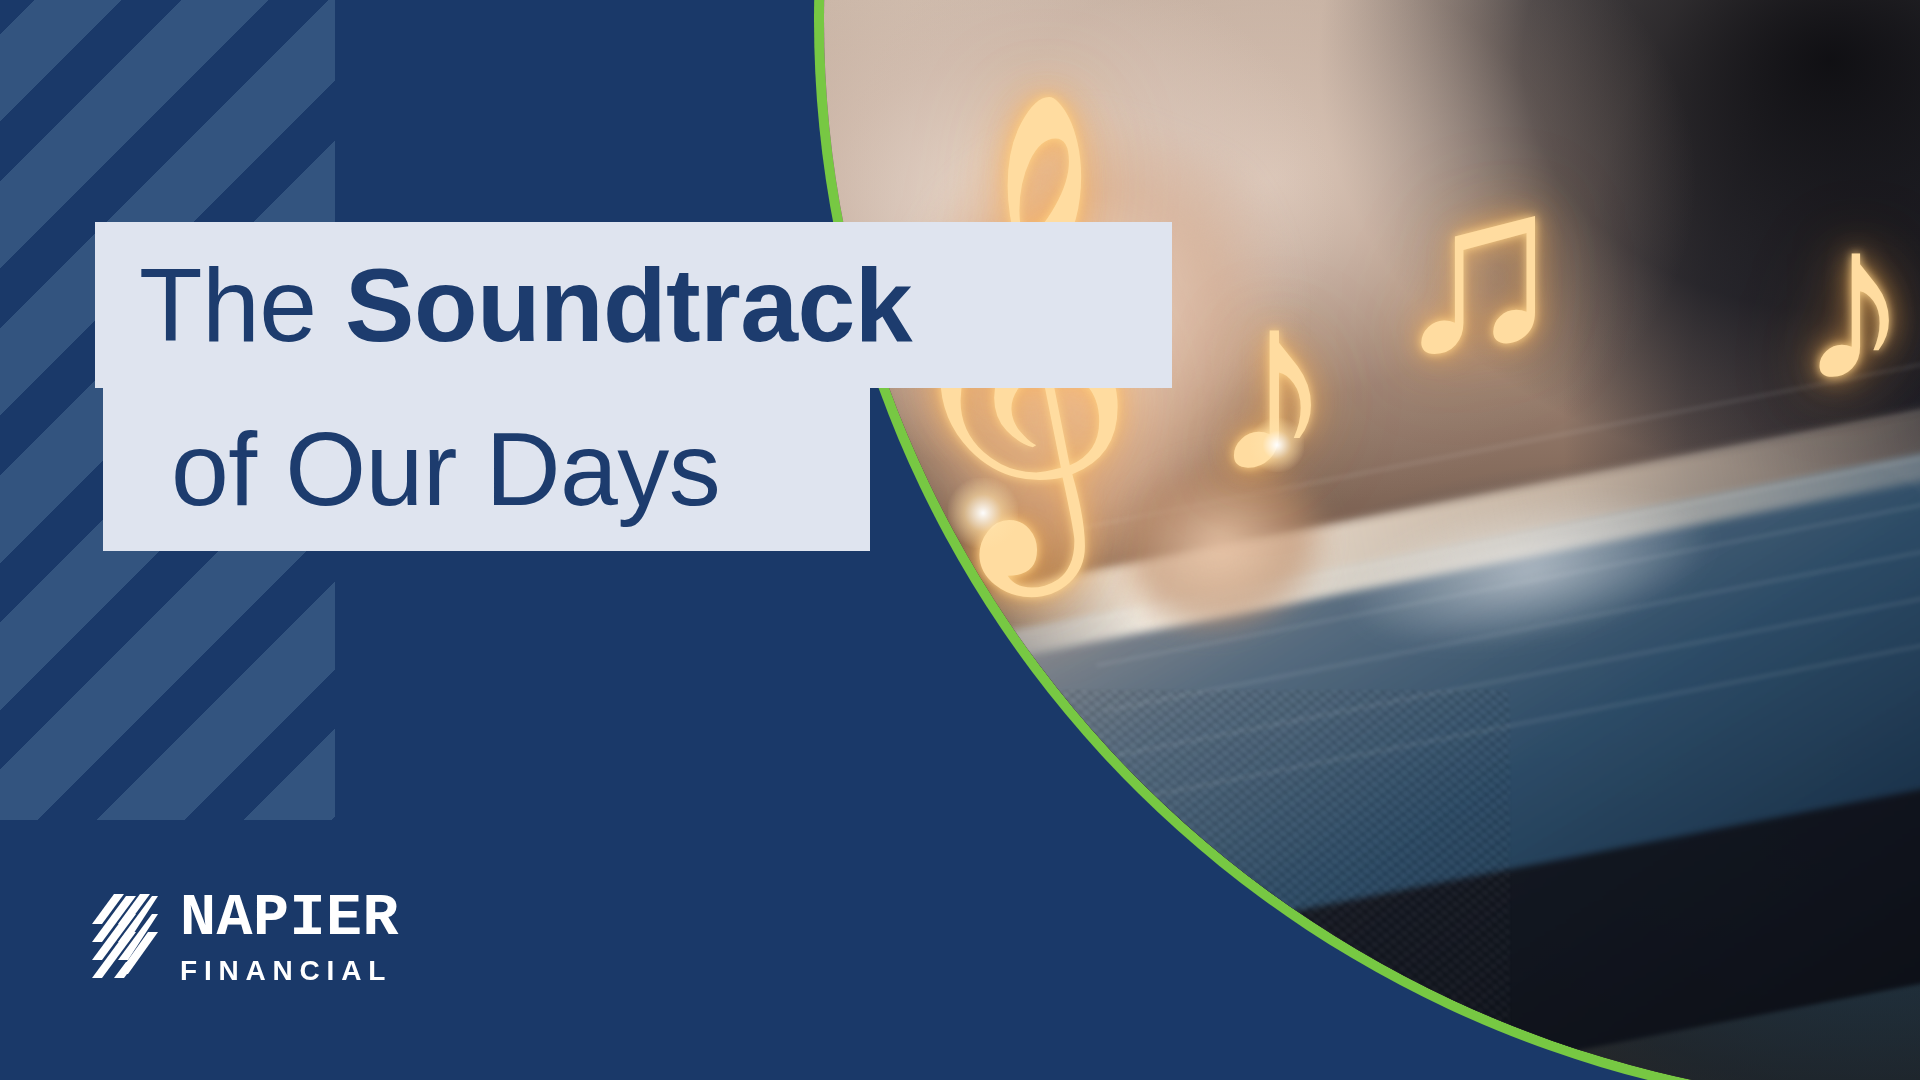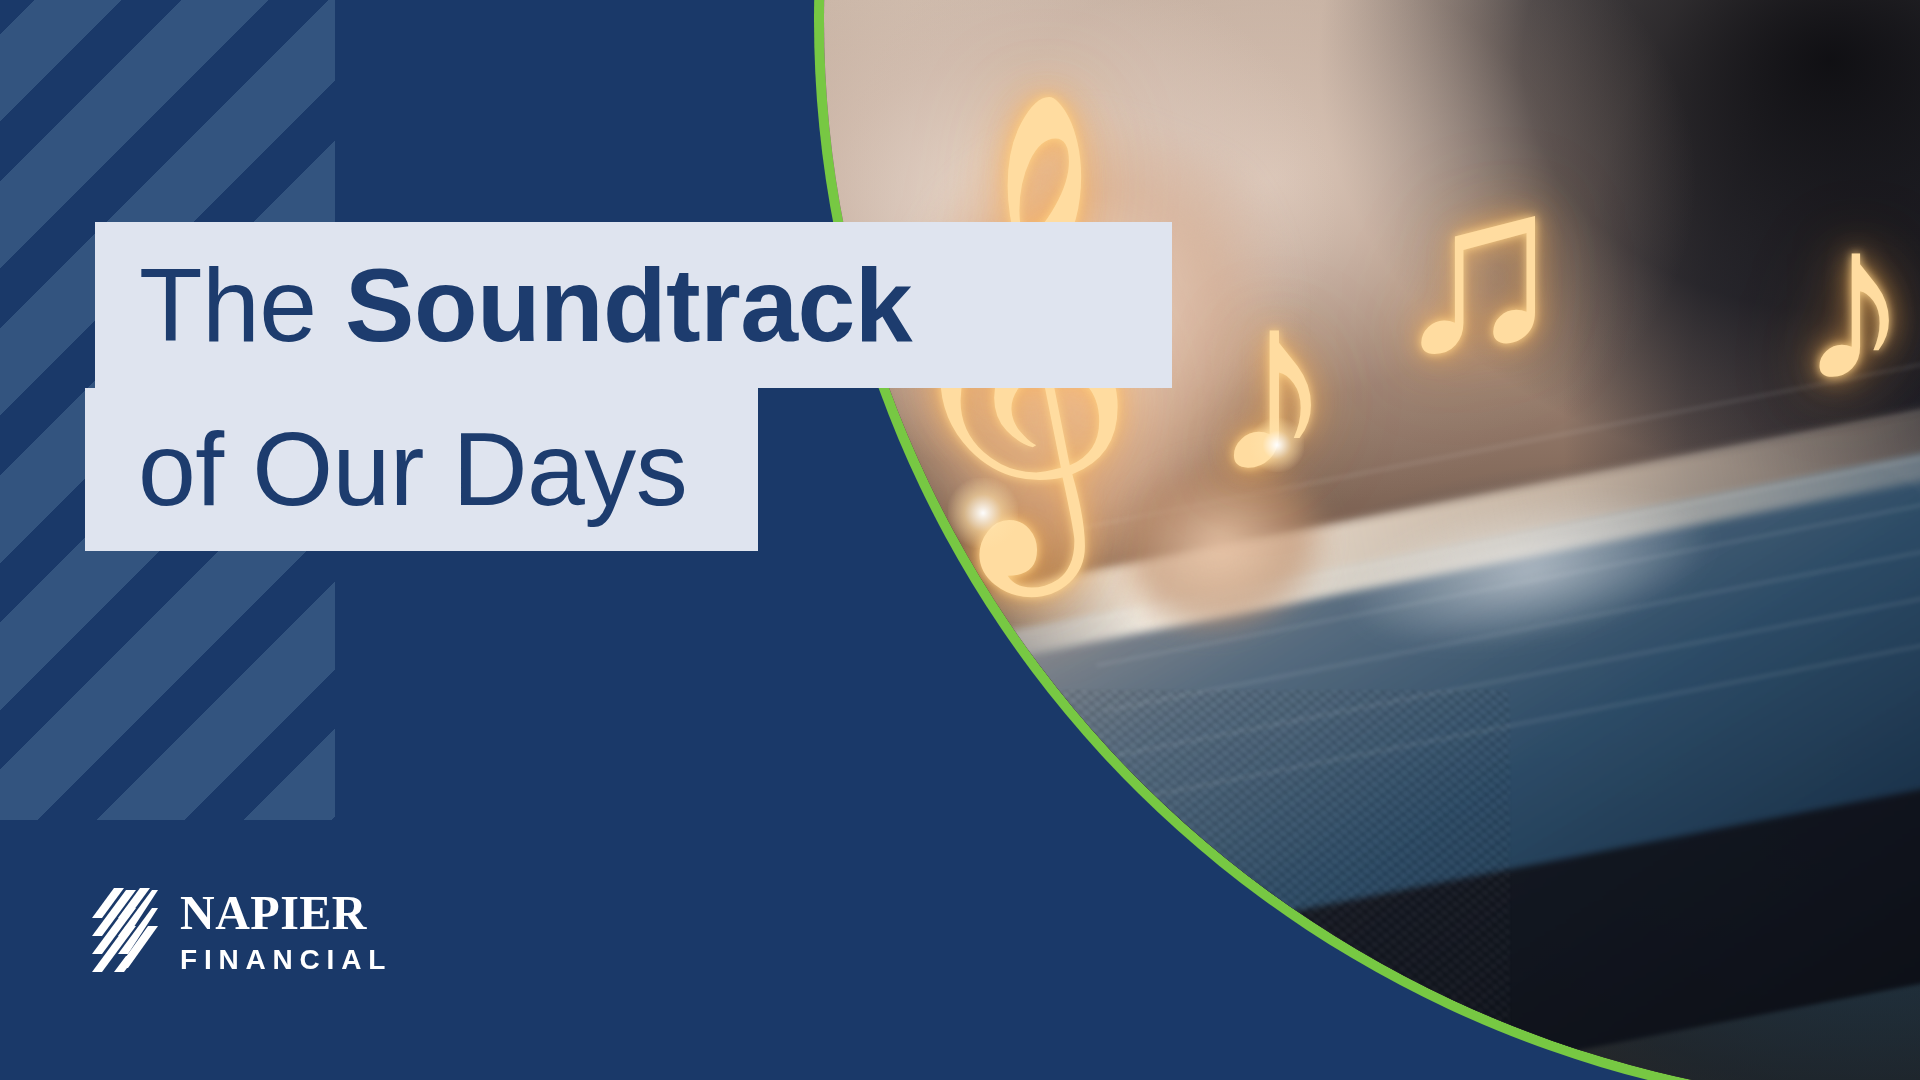--- a/index.html
+++ b/index.html
@@ -252,25 +252,25 @@
     align-items: center;
   }
   .title-box-1 {
     left: 95px;
     top: 222px;
     width: 1077px;
     height: 166px;
     padding-left: 44px;
   }
   .title-box-2 {
-    left: 85px;
+    left: 103px;
     top: 388px;
-    width: 673px;
+    width: 767px;
     height: 163px;
-    padding-left: 53px;
+    padding-left: 68px;
   }
   .headline {
     font-family: "Liberation Sans", sans-serif;
     color: #1d3c6e;
     font-size: 104px;
     letter-spacing: -0.5px;
     white-space: nowrap;
   }
   .headline .thin { font-weight: 300; }
   .headline .bold { font-weight: 700; }
@@ -282,25 +282,25 @@
     left: 88px;
     top: 888px;
     display: flex;
     align-items: center;
     gap: 18px;
   }
   .logo-mark { width: 74px; height: 86px; display: block; }
   .logo-text { display: flex; flex-direction: column; }
   .logo-word {
     color: #ffffff;
-    font-size: 48px;
+    font-size: 60px;
     font-weight: 700;
     letter-spacing: 0.5px;
     line-height: 1;
-    font-family: Liberation Serif, serif;
+    font-family: Liberation Mono, monospace;
   }
   .logo-sub {
     color: #ffffff;
     font-size: 28px;
     font-weight: 700;
     letter-spacing: 6.8px;
     line-height: 1;
     margin-top: 9px;
     font-family: "Liberation Sans", sans-serif;
   }

